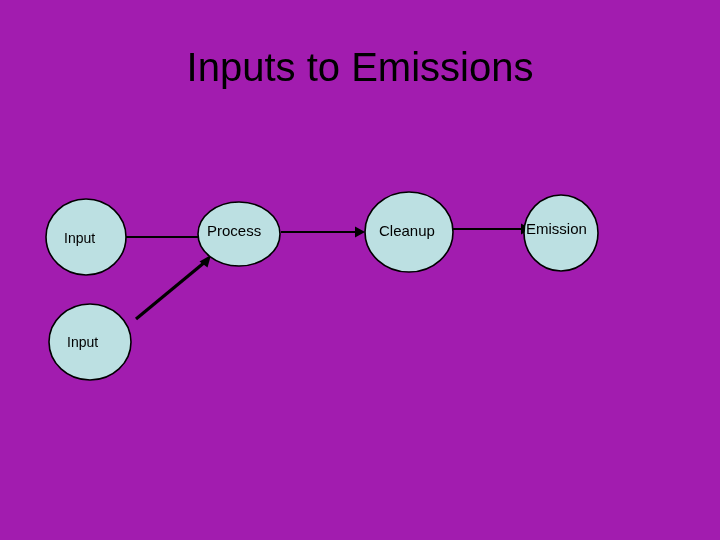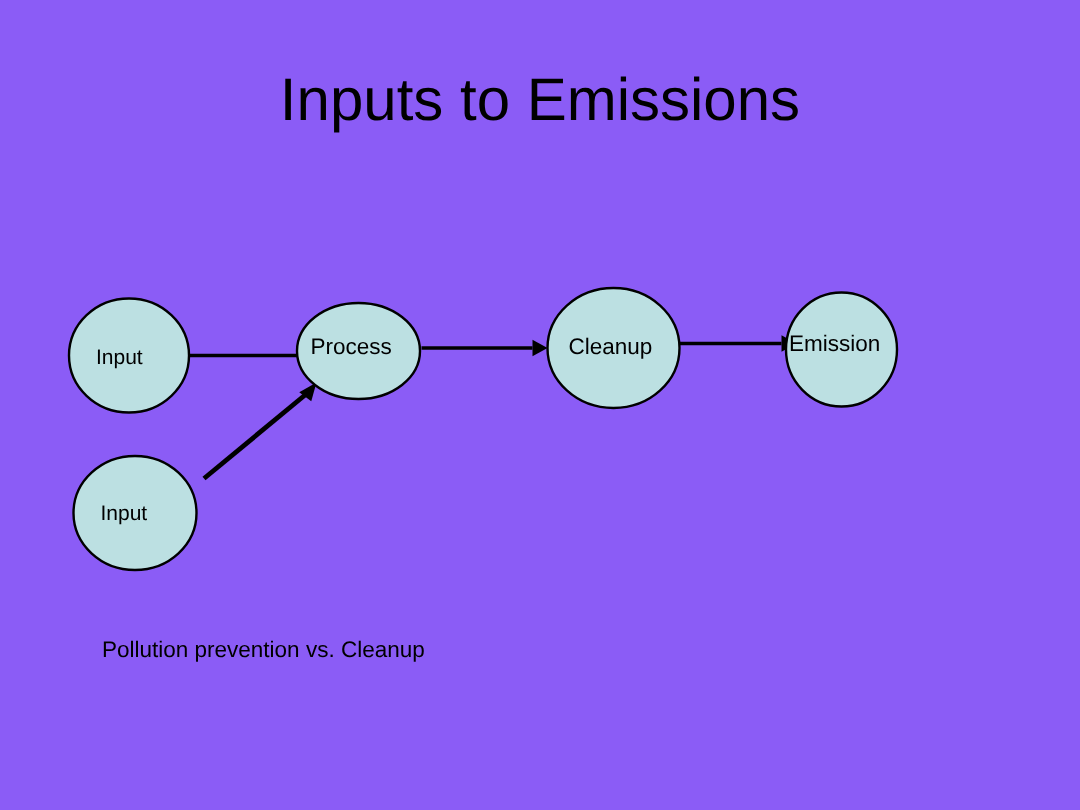--- a/index.html
+++ b/index.html
@@ -8,21 +8,21 @@
     padding: 0;
     background: #ffffff;
   }
   body {
     font-family: "Liberation Sans", sans-serif;
   }
   #slide {
     position: relative;
     width: 720px;
     height: 540px;
-    background: #8b5cf6;
+    background: #a21caf;
     overflow: hidden;
   }
   #slide-title {
     position: absolute;
     left: 0;
     top: 43px;
     width: 720px;
     text-align: center;
     font-family: "Liberation Sans", sans-serif;
     font-size: 40px;
@@ -128,15 +128,14 @@
       <text class="node-label" x="379" y="232">Cleanup</text>
     </g>
 
     <g>
       <ellipse class="node-shape" cx="561" cy="233" rx="37" ry="38"></ellipse>
       <text class="node-label" x="526" y="230">Emission</text>
     </g>
 
   </svg>
 
-  <div id="caption">Pollution prevention vs. Cleanup</div>
 
 </div>
 
 </body></html>

